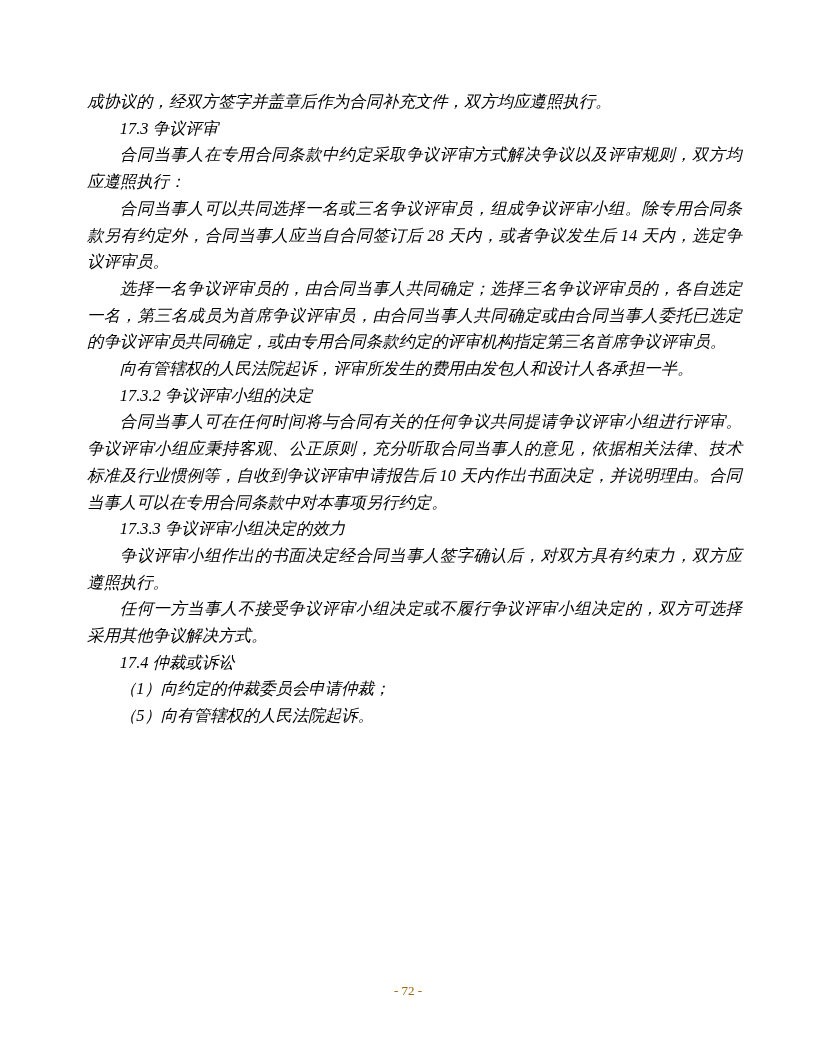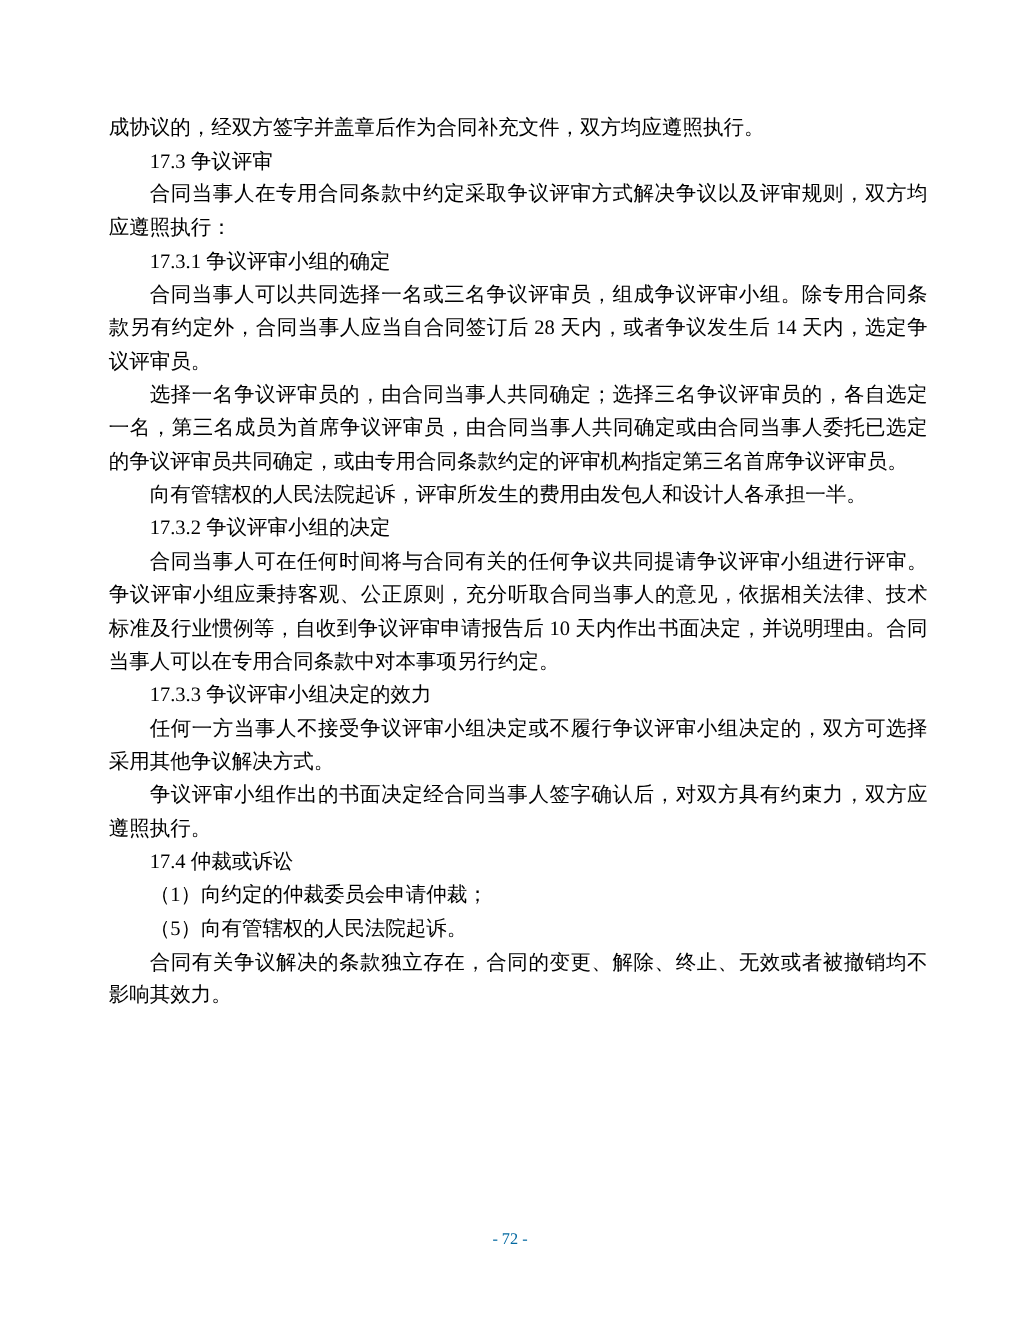--- a/index.html
+++ b/index.html
@@ -14,20 +14,21 @@
     background: #ffffff;
     color: #000000;
     font-family: "Liberation Serif", "DejaVu Serif", serif;
     overflow: hidden;
   }
   .content {
     position: absolute;
     top: 89px;
     left: 87px;
     width: 655px;
+    font-style: italic;
   }
   .content p {
     margin: 0;
     padding: 0;
     font-size: 16.4px;
     line-height: 26.7px;
     text-align: justify;
     letter-spacing: 0;
     word-break: break-all;
   }
@@ -40,41 +41,39 @@
     text-indent: 0;
   }
   .footer {
     position: absolute;
     top: 982px;
     left: 0;
     width: 816px;
     text-align: center;
     font-size: 13px;
     line-height: 18px;
-    color: #0369a1;
+    color: #a16207;
   }
 </style>
 </head>
 <body>
 
 <div class="page">
   <div class="content">
       <p class="continuation">成协议的，经双方签字并盖章后作为合同补充文件，双方均应遵照执行。</p>
       <p class="heading">17.3 争议评审</p>
       <p class="paragraph">合同当事人在专用合同条款中约定采取争议评审方式解决争议以及评审规则，双方均应遵照执行：</p>
-      <p class="heading">17.3.1 争议评审小组的确定</p>
       <p class="paragraph">合同当事人可以共同选择一名或三名争议评审员，组成争议评审小组。除专用合同条款另有约定外，合同当事人应当自合同签订后 28 天内，或者争议发生后 14 天内，选定争议评审员。</p>
       <p class="paragraph">选择一名争议评审员的，由合同当事人共同确定；选择三名争议评审员的，各自选定一名，第三名成员为首席争议评审员，由合同当事人共同确定或由合同当事人委托已选定的争议评审员共同确定，或由专用合同条款约定的评审机构指定第三名首席争议评审员。</p>
       <p class="paragraph">向有管辖权的人民法院起诉，评审所发生的费用由发包人和设计人各承担一半。</p>
       <p class="heading">17.3.2 争议评审小组的决定</p>
       <p class="paragraph">合同当事人可在任何时间将与合同有关的任何争议共同提请争议评审小组进行评审。争议评审小组应秉持客观、公正原则，充分听取合同当事人的意见，依据相关法律、技术标准及行业惯例等，自收到争议评审申请报告后 10 天内作出书面决定，并说明理由。合同当事人可以在专用合同条款中对本事项另行约定。</p>
       <p class="heading">17.3.3 争议评审小组决定的效力</p>
+      <p class="paragraph">争议评审小组作出的书面决定经合同当事人签字确认后，对双方具有约束力，双方应遵照执行。</p>
       <p class="paragraph">任何一方当事人不接受争议评审小组决定或不履行争议评审小组决定的，双方可选择采用其他争议解决方式。</p>
-      <p class="paragraph">争议评审小组作出的书面决定经合同当事人签字确认后，对双方具有约束力，双方应遵照执行。</p>
       <p class="heading">17.4 仲裁或诉讼</p>
       <p class="list-item">（1）向约定的仲裁委员会申请仲裁；</p>
       <p class="list-item">（5）向有管辖权的人民法院起诉。</p>
-      <p class="paragraph">合同有关争议解决的条款独立存在，合同的变更、解除、终止、无效或者被撤销均不影响其效力。</p>
     </div>
   <div class="footer">
     <span>- 72 -</span>
   </div>
 </div>
 
 </body></html>

